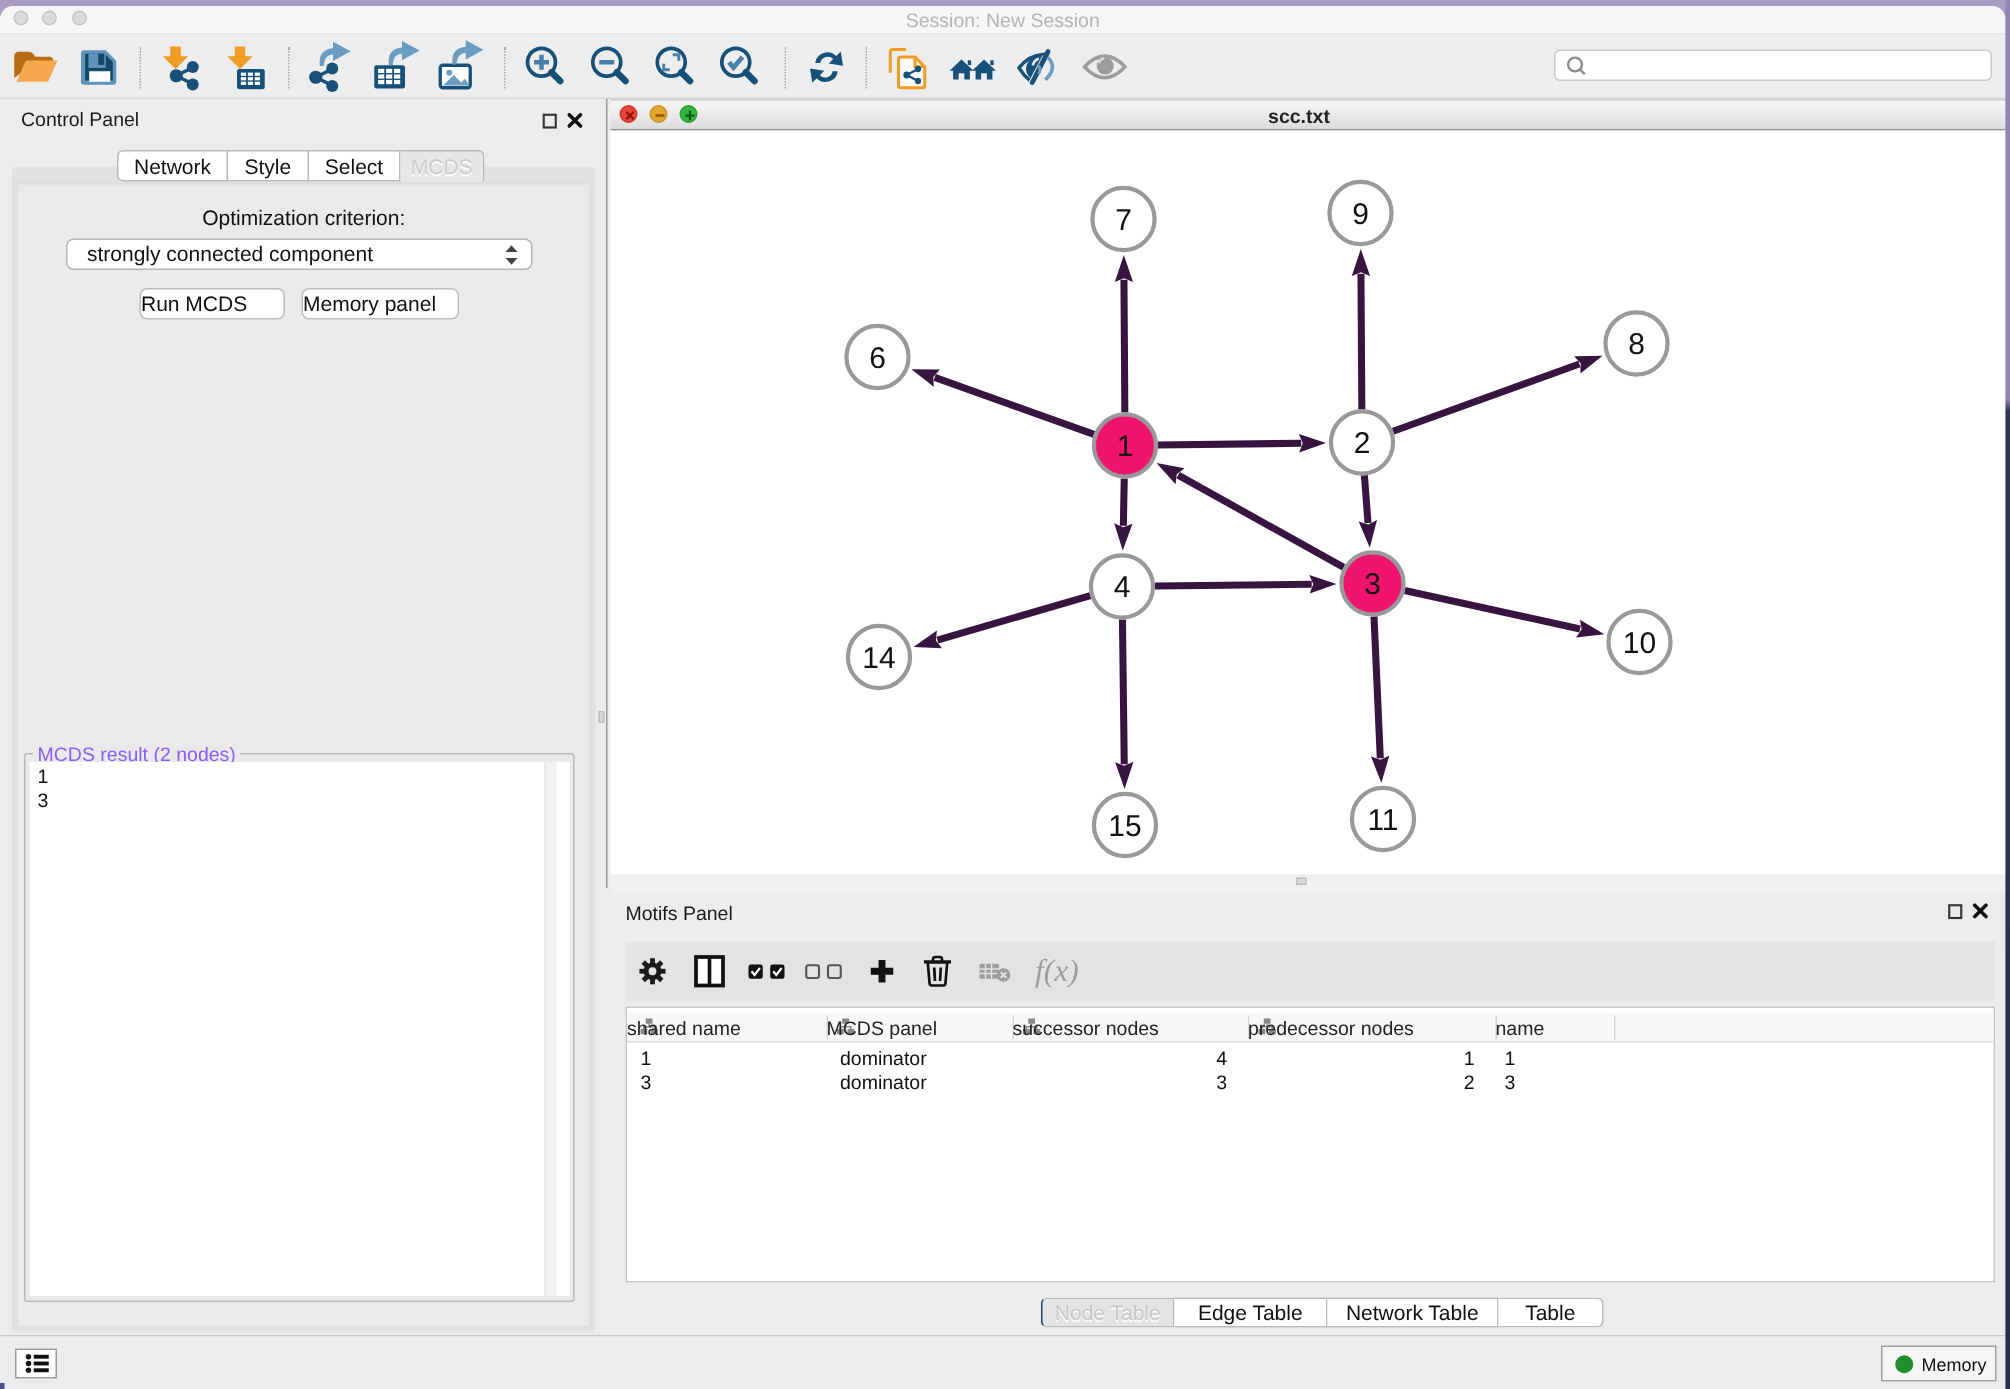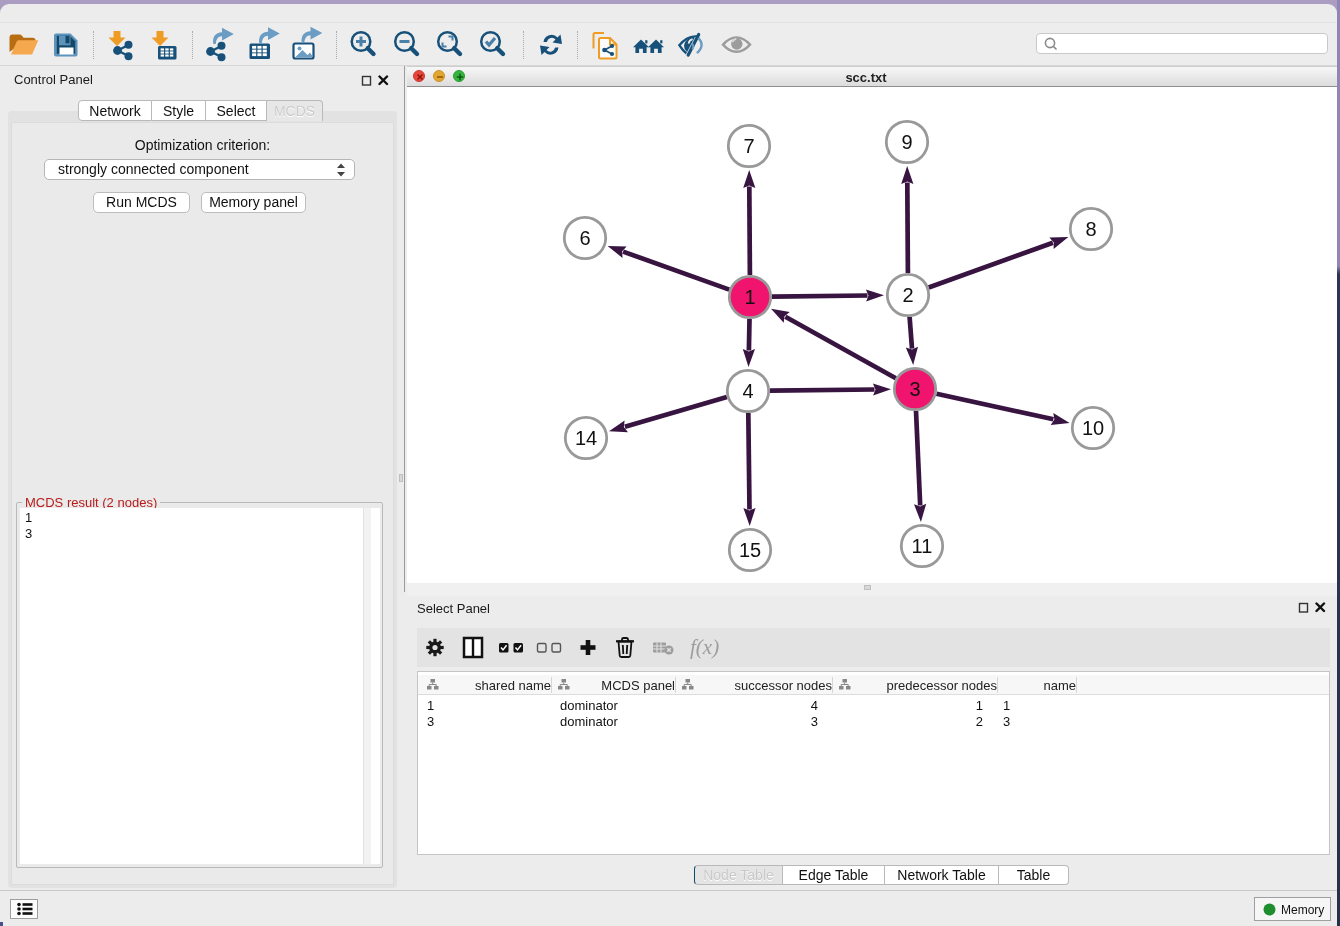--- a/index.html
+++ b/index.html
@@ -12,52 +12,58 @@
 .sep{position:absolute;top:8px;height:28px;border-left:1px dotted #a9a9a9}
 #search{left:1036px;top:10px;width:292px;height:21px;background:#fff;border:1px solid #c9c9c9;border-radius:4px}
 
 #cp-title{left:14px;top:72px;font-size:13px;color:#1a1a1a}
 #cp-band{left:8px;top:111px;width:389px;height:777px;background:#e2e2e2;border-radius:4px}
 #cp-inner{left:11px;top:122px;width:383px;height:763px;background:#eaeaea;border:1px solid #dcdcdc}
 .tabrow{top:100px;height:21px;display:flex;font-size:14px}
 .tab{border:1px solid #b9b9b9;border-left:none;background:#fff;color:#111;display:flex;align-items:center;justify-content:center}
 #opt-label{left:11px;top:137px;width:383px;text-align:center;font-size:14px;color:#111}
 #combo{left:44px;top:159px;width:311px;height:21px;background:#fff;border:1px solid #b5b5b5;border-radius:5px;font-size:14px;line-height:19px;padding-left:13px;color:#111}
-.btn{height:21px;background:#fff;border:1px solid #bdbdbd;border-radius:5px;font-size:14px;text-align:center;line-height:19px;color:#111}
+.btn{height:21px;background:#fff;border:1px solid #bdbdbd;border-radius:5px;font-size:14px;text-align:left;line-height:19px;color:#111}
 #fieldset{left:16px;top:502px;width:367px;height:366px;border:1px solid #b9b9b9;border-radius:2px}
-#legend{left:22px;top:495px;background:#eaeaea;padding:0 3px;font-size:13px;color:#b91c1c}
+#legend{left:22px;top:495px;background:#eaeaea;padding:0 3px;font-size:13px;color:#8b5cf6}
 #mcds-text{left:20px;top:508px;width:360px;height:356px;background:#fff;font-size:13px;line-height:16px;padding:2px 0 0 5px;color:#111}
 #mcds-sb{left:363px;top:508px;width:8px;height:356px;background:#f2f2f2;border-left:1px solid #e2e2e2}
 #divider{left:404px;top:66px;width:1px;height:526px;background:#9b9b9b}
 #splitv{left:399px;top:474px;width:4px;height:8px;background:#d8d8d8;border:1px solid #bfbfbf}
 
 #net-tb{left:407px;top:66px;width:930px;height:21px;background:linear-gradient(#f7f7f7,#dcdcdc);border-bottom:1px solid #8e8e8e;border-top:1px solid #cecece}
 #net-title{left:407px;top:70px;width:918px;text-align:center;font-size:13px;font-weight:bold;color:#222}
 .tl{position:absolute;top:69.5px;width:12px;height:12px;border-radius:50%}
 #net-body{left:407px;top:87px;width:930px;height:496px;background:#fff}
 #h-split{left:407px;top:583px;width:930px;height:13px;background:#f0f0f0}
 #splith{left:864px;top:585px;width:7px;height:5px;background:#d8d8d8;border:1px solid #bfbfbf}
 
 #tp-title{left:417px;top:601px;font-size:13px;color:#1a1a1a}
 #tp-toolbar{left:417px;top:628px;width:913px;height:39px;background:#e3e3e3}
 #tp-table{left:417px;top:671px;width:913px;height:184px;background:#fff;border:1px solid #c5c5c5}
 #tp-header{left:0;top:3px;width:911px;height:20px;background:#f7f7f7;border-bottom:1px solid #ddd;font-size:13px;color:#222}
 .colsep{position:absolute;top:2px;height:16px;border-left:1px solid #d6d6d6}
-.hlabel{position:absolute;top:3px;text-align:right}
+.hlabel{position:absolute;top:3px;text-align:left}
 .cell{position:absolute;font-size:13px;color:#111}
 .bt-row{left:694px;top:865px;height:20px;display:flex;font-size:14px}
 .bt{border:1px solid #b9b9b9;border-left:none;background:#fff;color:#111;display:flex;align-items:center;justify-content:center}
 #statusline{left:0;top:890px;width:1337px;height:1px;background:#c9c9c9}
 #status{left:0;top:891px;width:1337px;height:35px;background:#ececec}
 #listbtn{left:10px;top:899px;width:28px;height:20px;background:#fcfcfc;border:1px solid #9e9e9e}
 #membtn{left:1254px;top:897px;width:77px;height:24px;background:#f6f6f6;border:1px solid #9f9f9f;font-size:12px;color:#111}
 #rightedge{left:1337px;top:0;width:3px;height:926px;background:linear-gradient(to bottom,#9285b5 0px,#9285b5 266px,#2e3554 274px,#272f4b 926px);position:absolute}
 </style></head>
 <body>
 <div id="win" class="abs">
+  <div id="titlebar" class="abs">
+    <div class="dot" style="left:8.5px"></div>
+    <div class="dot" style="left:28px"></div>
+    <div class="dot" style="left:48px"></div>
+    <div id="title" class="abs">Session: New Session</div>
+  </div>
   <div id="toolbar" class="abs">
     <svg class="abs" style="left:0;top:0" width="1338" height="44" viewBox="0 22 1338 44">
         <path d="M9.5,51 V36.5 q0,-3 3,-3 h6.5 q2,0 3,1.3 l1.6,2 h9 q3,0 3,3 v3.5 h-15.5 q-2,0 -2.8,1.8 z" fill="#b96d12" stroke="none"></path>
         <path d="M11,53.5 l5.6,-12.8 q0.6,-1.4 2.2,-1.4 h19.5 l-6.2,14.2 z" fill="#f6a84e" stroke="none"></path>
         <path d="M56,32.5 h14.5 l7,7 v14 q0,2 -2,2 h-19.5 q-2,0 -2,-2 v-19 q0,-2 2,-2 z" fill="#5e93bb" stroke="none"></path>
         <path d="M56.8,34.8 h13 l5.4,5.4 v12.5 h-18.4 z" fill="#134869" stroke="none"></path>
         <rect x="59" y="34.8" width="11.5" height="9.5" fill="#5e93bb" stroke="none"></rect>
         <rect x="65.5" y="34.8" width="4" height="7.5" fill="#134869" stroke="none"></rect>
         <rect x="59.5" y="46.5" width="14" height="7" fill="#fff" stroke="none"></rect>
         <path d="M113.5,30 h7 v6.5 h5 l-8.5,8.5 l-8.5,-8.5 h5 z" fill="#ef9c25" stroke="none"></path>
@@ -297,21 +303,21 @@
 <text x="922" y="553" text-anchor="middle" font-size="20" fill="#111" stroke="none">11</text>
 <circle cx="586" cy="438" r="20.7" fill="#ffffff" stroke="#999999" stroke-width="2.8"></circle>
 <text x="586" y="445" text-anchor="middle" font-size="20" fill="#111" stroke="none">14</text>
 <circle cx="750" cy="550" r="20.7" fill="#ffffff" stroke="#999999" stroke-width="2.8"></circle>
 <text x="750" y="557" text-anchor="middle" font-size="20" fill="#111" stroke="none">15</text>
 </g>
 </svg>
 <div id="h-split" class="abs"></div>
 <div id="splith" class="abs"></div>
 
-<div id="tp-title" class="abs">Select Panel</div>
+<div id="tp-title" class="abs">Motifs Panel</div>
 <svg class="abs" style="left:1298px;top:602px" width="32" height="14">
     <rect x="1.5" y="1.5" width="8" height="8.5" fill="none" stroke="#333" stroke-width="1.4"></rect>
     <g stroke="#111" stroke-width="2.4" stroke-linecap="round">
       <line x1="18.5" y1="1.5" x2="26" y2="9"></line>
       <line x1="26" y1="1.5" x2="18.5" y2="9"></line>
     </g>
   </svg>
 <div id="tp-toolbar" class="abs">
     <svg width="913" height="39" style="position:absolute;left:0;top:0">
       <g transform="translate(18,19.5)">

